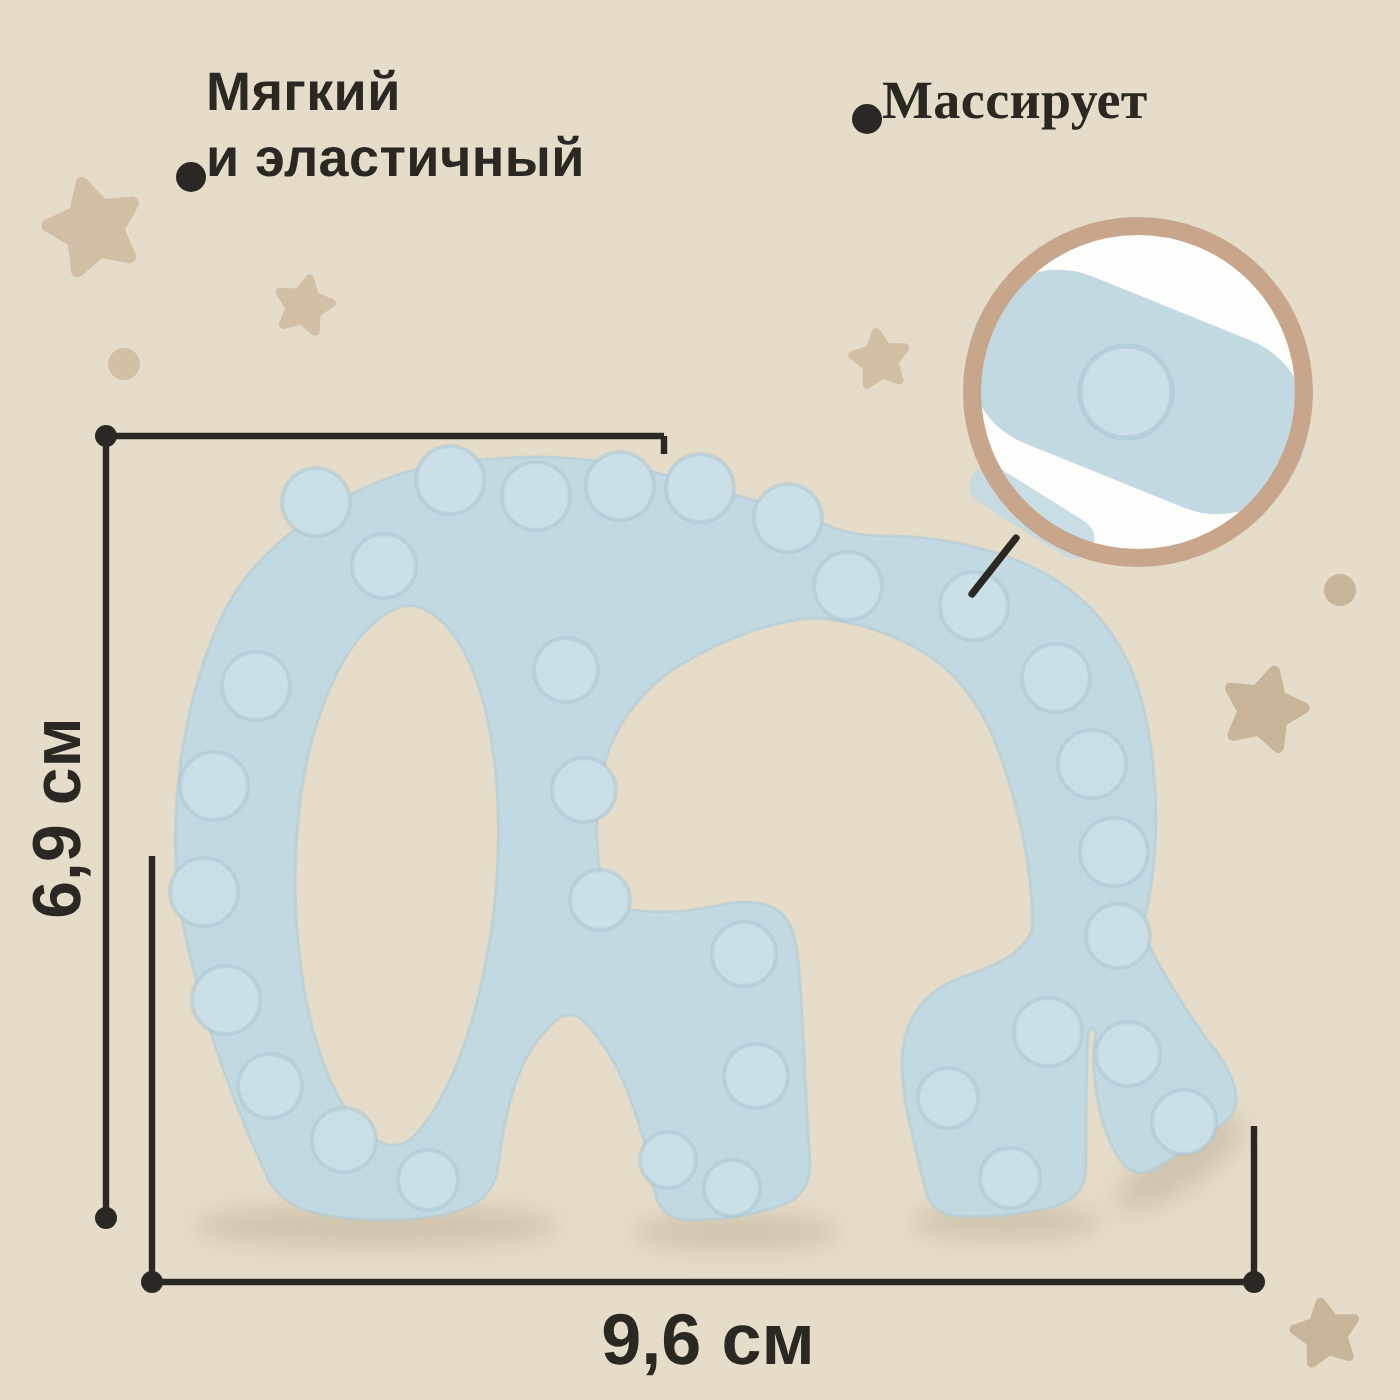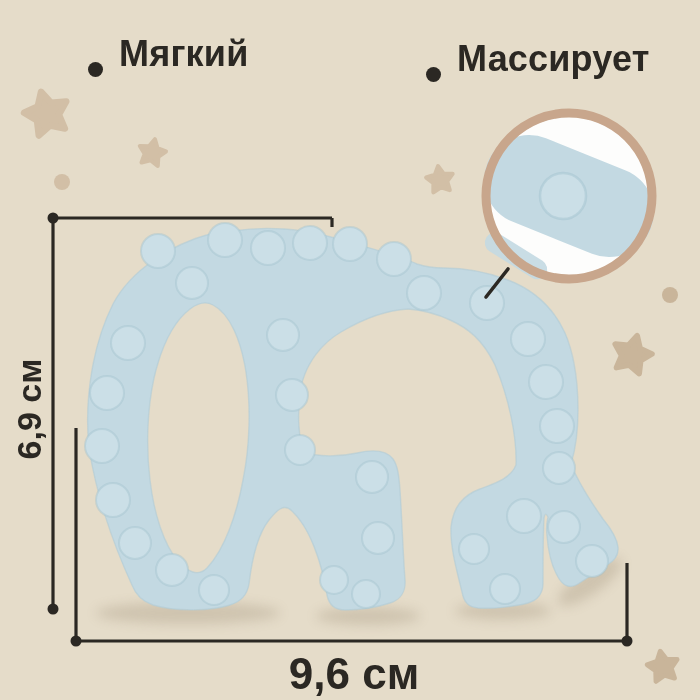--- a/index.html
+++ b/index.html
@@ -4,38 +4,38 @@
 <style>
   html,body{margin:0;padding:0;}
   .stage{
     position:relative;width:700px;height:700px;overflow:hidden;
     font-family:"Liberation Sans", sans-serif;
     background:#e5dcc9;
   }
   .stage svg{position:absolute;left:0;top:0;}
   .soft{filter:blur(6px);}
   .feature{
-    position:absolute;display:flex;gap:16px;align-items:center;
-    color:#2b2823;font-weight:700;font-size:36px;line-height:33px;
+    position:absolute;display:flex;gap:0;align-items:flex-end;
+    color:#2b2823;font-weight:700;font-size:27px;line-height:33px;
     letter-spacing:.2px;
   }
   .feature .bullet{
     width:15px;height:15px;border-radius:50%;background:#2b2823;
     margin-top:32px;flex:0 0 auto;
   }
   .dim-label{
     position:absolute;color:#2b2823;font-weight:700;font-size:34px;
     text-align:center;white-space:nowrap;
   }
   .dim-label.vertical{
     width:160px;height:42px;left:-49px;top:388px;
     transform:rotate(-90deg);
   }
   .dim-label.horizontal{
-    width:220px;left:244px;top:649px;font-size:44px;
+    width:220px;left:244px;top:649px;font-size:36px;
   }
 </style>
 </head>
 <body>
 
 <div class="stage">
 
   <svg width="700" height="700" viewBox="0 0 700 700">
     <defs>
       <path id="star" d="M0 -1 L0.306 -0.421 L0.951 -0.309 L0.494 0.161 L0.588 0.809 L0 0.52 L-0.588 0.809 L-0.494 0.161 L-0.951 -0.309 L-0.306 -0.421 Z"></path>
@@ -189,24 +189,25 @@
         <circle cx="76" cy="641" r="5.5"></circle>
         <circle cx="627" cy="641" r="5.5"></circle>
       </g>
     </g>
   </svg>
 
   <div class="feature" style="left:88px;top:30px;">
     <span class="bullet"></span>
     <span>
       <span style="display:block">Мягкий</span>
+      <span style="display:block">и эластичный</span>
     </span>
   </div>
 
-  <div class="feature" style="left:426px;top:35px;">
+  <div class="feature" style="left:426px;top:20px;font-family:Liberation Serif, serif;">
     <span class="bullet"></span>
     <span>
       <span style="display:block">Массирует</span>
     </span>
   </div>
 
   <div class="dim-label vertical">6,9 см</div>
   <div class="dim-label horizontal">9,6 см</div>
 
 </div>

